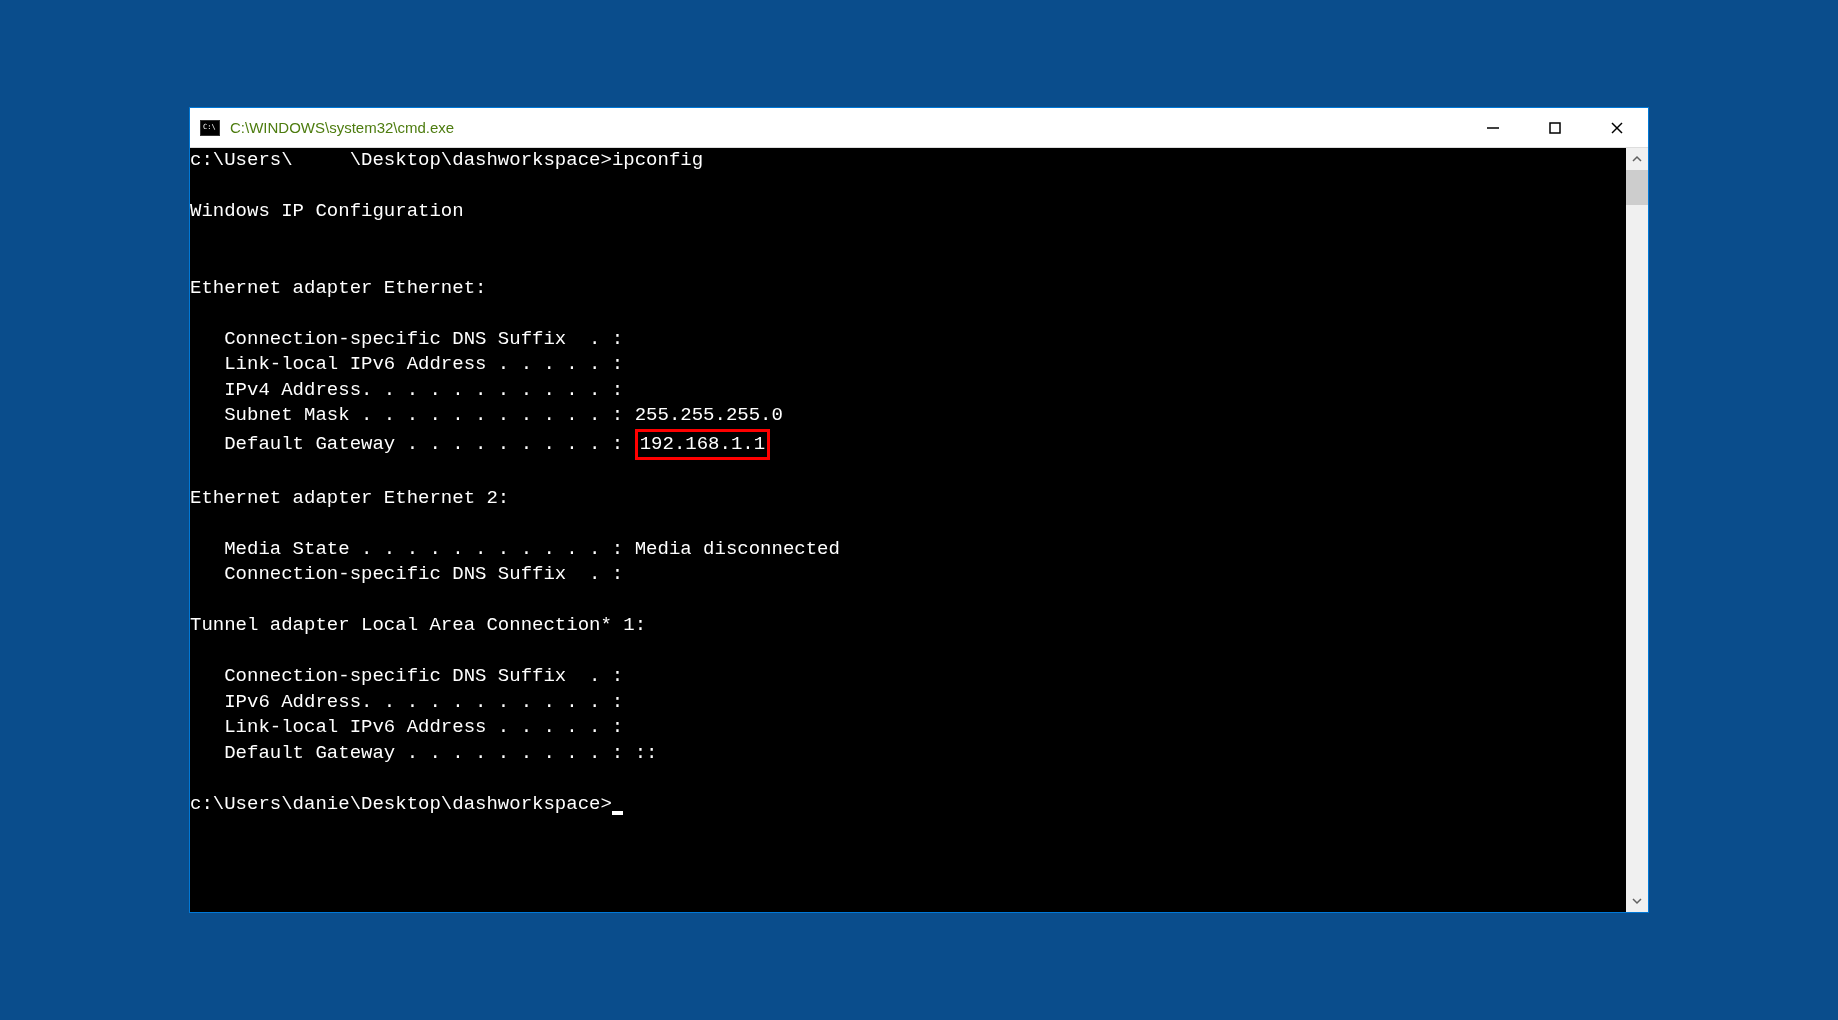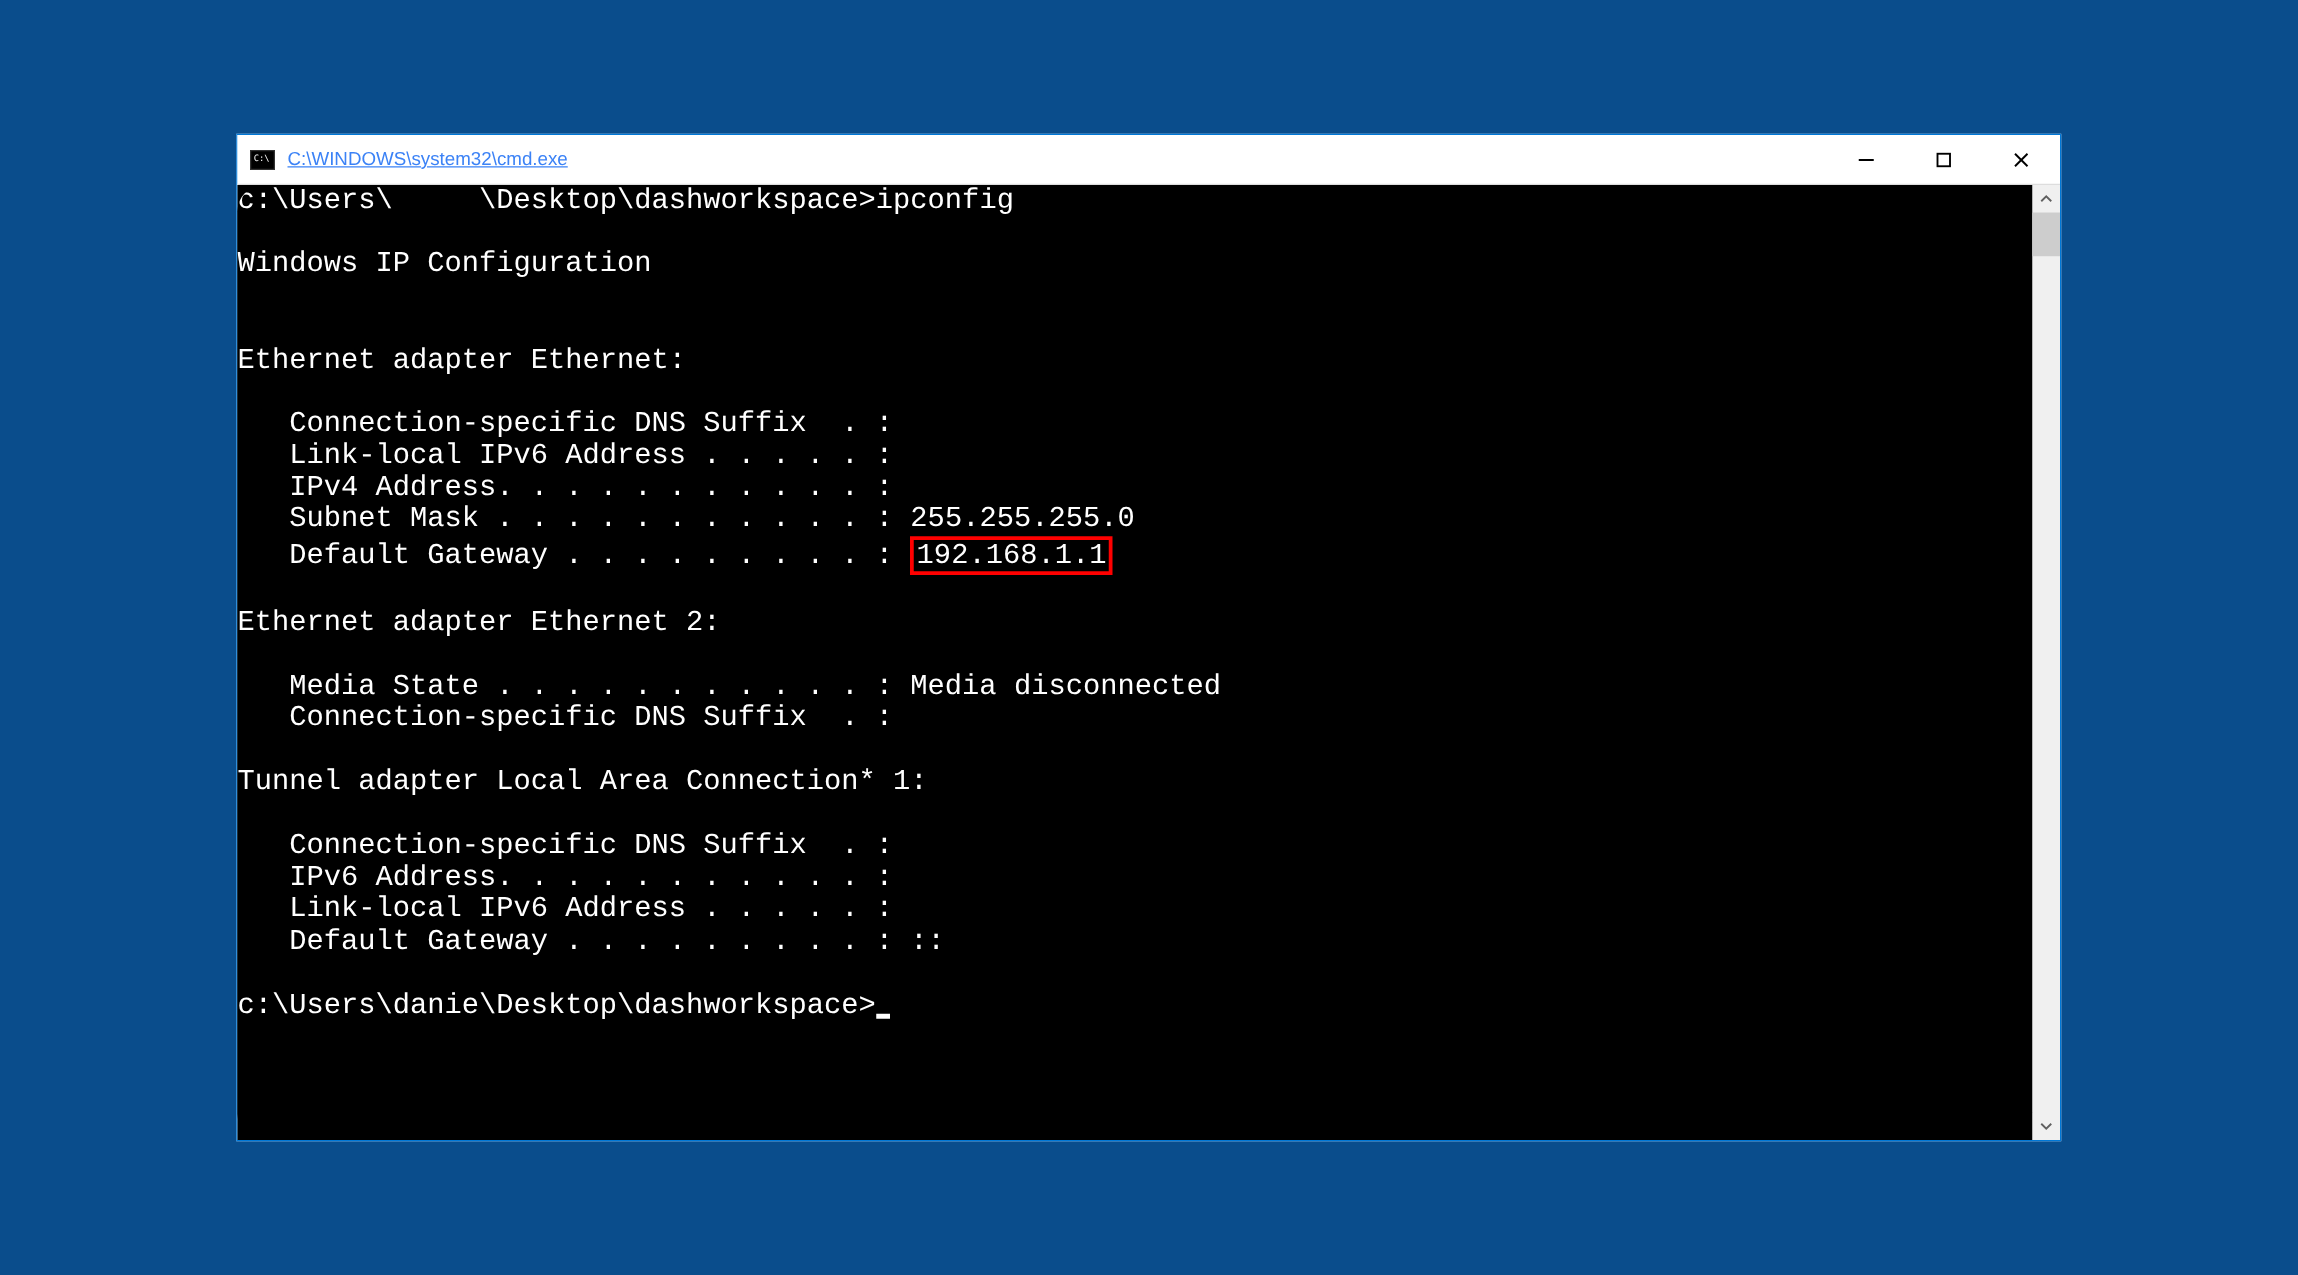--- a/index.html
+++ b/index.html
@@ -46,23 +46,22 @@
       padding-left: 2px;
     }
     .titlebar-icon-text {
       color: #fff;
       font-size: 7px;
       font-family: monospace;
       line-height: 1;
     }
     .titlebar-title {
       font-size: 15px;
-      color: #3b82f6;
-      flex: 1;
-      text-decoration: underline;
+      color: #4d7c0f;
+      flex: 1;
     }
     .window-controls {
       display: flex;
       height: 100%;
     }
     .window-control {
       width: 62px;
       height: 100%;
       display: flex;
       align-items: center;
@@ -79,26 +78,25 @@
       flex: 1;
       display: flex;
       background: #000;
       position: relative;
     }
     .terminal {
       flex: 1;
       background: #000;
       color: #fff;
       font-family: Consolas, 'Courier New', monospace;
-      font-size: 23px;
+      font-size: 19px;
       line-height: 25.5px;
       padding: 0;
       white-space: pre;
       overflow: hidden;
-      border-radius: 21px;
     }
     .scrollbar {
       width: 22px;
       background: #f0f0f0;
       display: flex;
       flex-direction: column;
     }
     .scroll-arrow {
       height: 22px;
       display: flex;

